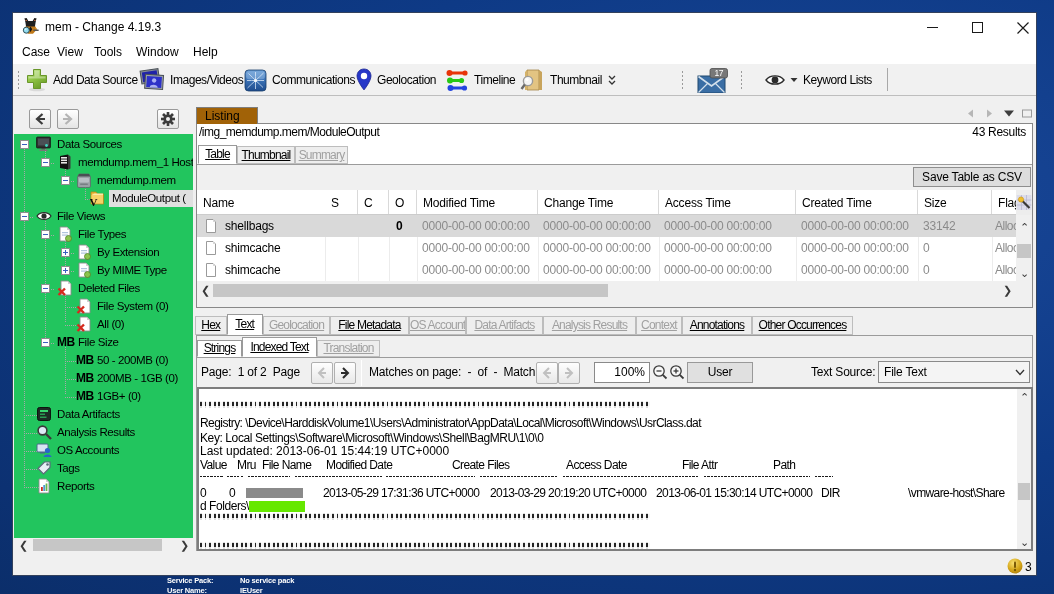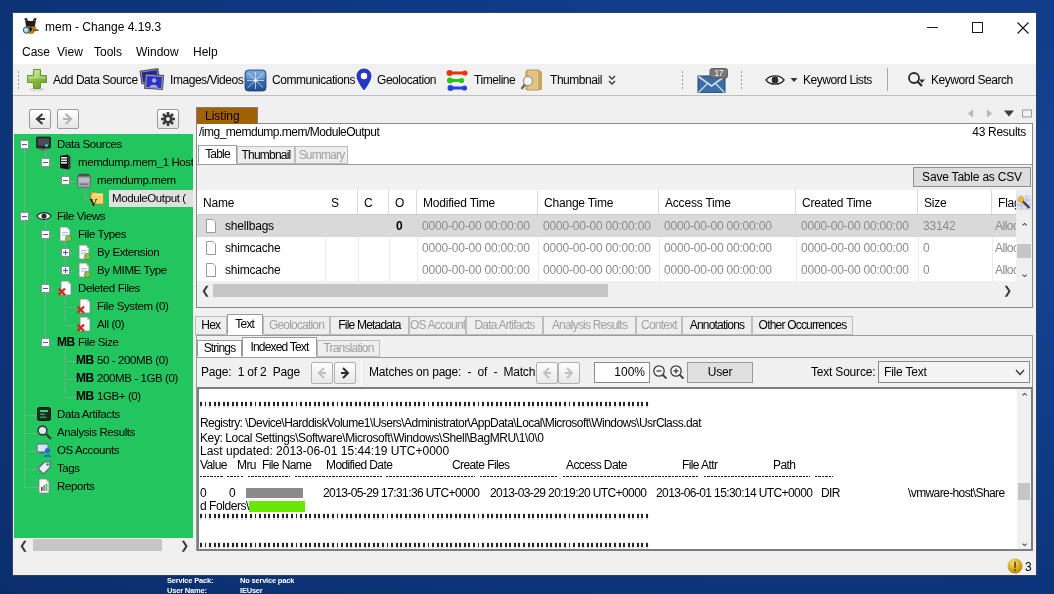--- a/index.html
+++ b/index.html
@@ -27,21 +27,21 @@
 .trow .lbl { position:absolute; top:2px; white-space:nowrap; letter-spacing:-0.4px; }
 .texp { position:absolute; top:4px; width:9px; height:9px; border:1px solid #8e8e8e; background:#fff; }
 .texp i { position:absolute; left:1px; top:3px; width:5px; height:1px; background:#3a5fbf; }
 .texp.plus i.v { left:3px; top:1px; width:1px; height:5px; }
 .tico { position:absolute; top:0px; width:16px; height:16px; }
 .mbico { position:absolute; top:1px; font-weight:bold; font-size:12px; letter-spacing:-0.5px; }
 .tsel { position:absolute; left:-3px; top:0; height:17px; background:#e0e0e0; }
 #ltrack { position:absolute; left:1px; top:525px; width:179px; height:14px; background:#f0f0f0; }
 
 .panel { position:absolute; border:1px solid #888888; background:#fff; }
-.tab { position:absolute; border:1px solid #bdbdbd; background:#eeeeee; font-size:12px; text-align:center; white-space:nowrap; overflow:hidden; letter-spacing:-0.8px; }
+.tab { position:absolute; border:1px solid #bdbdbd; background:#eeeeee; font-size:12px; text-align:center; white-space:nowrap; overflow:hidden; letter-spacing:-0.8px;text-decoration:underline; }
 .tab.sel { background:#fff; border-color:#9a9a9a; border-bottom-color:#fff; z-index:3; }
 .tab.dis { color:#a0a0a0; }
 .th { position:absolute; top:0; height:24px; border-right:1px solid #d9d9d9; background:#fff; }
 .th span { position:absolute; left:6px; top:6px; letter-spacing:-0.2px; white-space:nowrap; }
 .cell { position:absolute; font-size:12px; white-space:nowrap; letter-spacing:-0.2px; }
 .gray { color:#8b8b8b; }
 .scroll { position:absolute; background:#f0f0f0; }
 .thumb { position:absolute; background:#c6c6c6; }
 .chev { position:absolute; color:#3a3a3a; font-size:11px; line-height:10px; font-weight:normal; }
 
@@ -197,28 +197,20 @@
       <svg width="20" height="14" viewBox="0 0 20 14">
           <path d="M1 7 C5 1.5 15 1.5 19 7 C15 12.5 5 12.5 1 7 Z" fill="#fff" stroke="#2b2b2b" stroke-width="1.4"></path>
           <circle cx="10" cy="7" r="3.4" fill="#2b2b2b"></circle>
         </svg>
       <svg width="8" height="8" viewBox="0 0 8 8">
           <path d="M0.5 2 L4 6 L7.5 2 Z" fill="#333"></path>
         </svg>
       <span>Keyword Lists</span>
     </div>
     <div class="vsep" style="left:874px"></div>
-    <div class="titem" style="left:894px">
-      <svg width="19" height="18" viewBox="0 0 19 18">
-          <circle cx="7" cy="7" r="5" fill="none" stroke="#2b2b2b" stroke-width="1.8"></circle>
-          <line x1="10.5" y1="10.5" x2="15" y2="15" stroke="#2b2b2b" stroke-width="2.2"></line>
-          <path d="M12 8.5 L15 12 L18 8.5 Z" fill="#2b2b2b"></path>
-        </svg>
-      <span>Keyword Search</span>
-    </div>
   </div>
   <div id="main"></div>
 <div class="navbtn" style="left:16px"><svg width="20" height="18" viewBox="0 0 20 18">
         <path d="M12.5 4 L7 9 L12.5 14 M7 9 H15" stroke="#3c3c3c" stroke-width="2.2" fill="none"></path>
       </svg></div>
 <div class="navbtn" style="left:44px"><svg width="20" height="18" viewBox="0 0 20 18">
         <path d="M7.5 4 L13 9 L7.5 14 M5 9 H13" stroke="#b4b4b4" stroke-width="2.2" fill="none"></path>
       </svg></div>
 <div class="navbtn" style="left:144px"><svg width="20" height="18" viewBox="0 0 20 18">
         <g fill="#3c3c3c">

